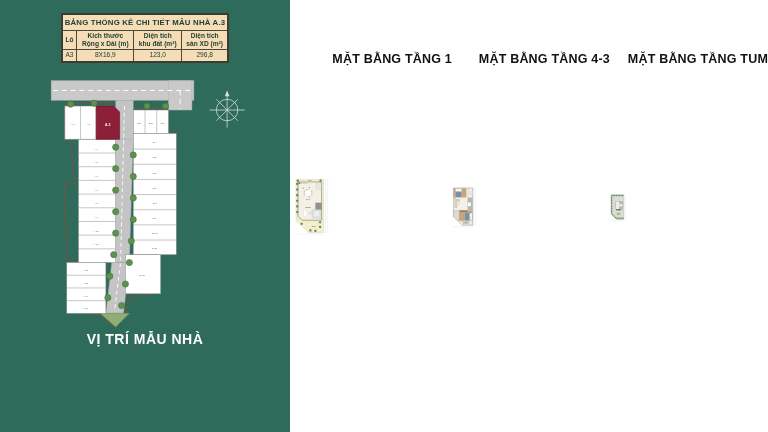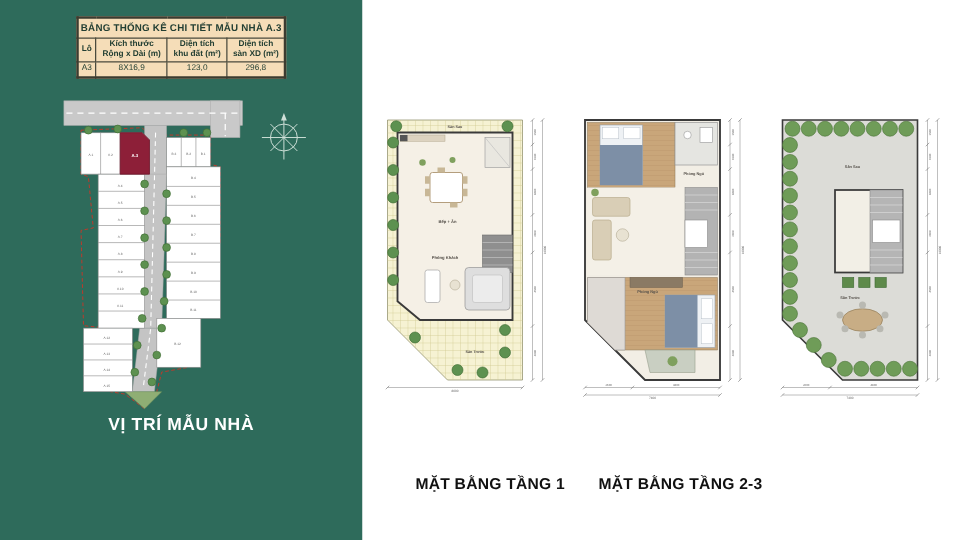--- a/index.html
+++ b/index.html
@@ -9,21 +9,21 @@
   .sidebar{width:290px;height:432px;background:#2e6b5b;flex-shrink:0;display:flex;flex-direction:column;align-items:center;}
   .sb-title{color:#ffffff;font-weight:bold;font-size:14.5px;letter-spacing:.4px;margin-top:23px;white-space:nowrap;}
   table.spec{border-collapse:collapse;margin-top:13px;background:#f5ddb8;color:#233f33;border:2px solid #3c3c30;table-layout:fixed;}
   table.spec th,table.spec td{border:1px solid #4a4a3c;text-align:center;vertical-align:middle;padding:1px 2px;white-space:pre-line;font-size:6.6px;line-height:1.25;}
   .tbl-title{font-size:7.8px !important;font-weight:bold;height:13px;letter-spacing:.2px;}
   table.spec th{font-weight:bold;}
   .map{margin-top:4px;}
   .sb-caption{color:#ffffff;font-weight:bold;font-size:14px;letter-spacing:.5px;margin-top:2px;white-space:nowrap;}
   
   .plans{flex:1;display:flex;justify-content:space-evenly;padding:0 4px;background:#fff;}
-  .fig{display:flex;flex-direction:column;align-items:flex-end;width:158px;}
+  .fig{display:flex;flex-direction:row;align-items:flex-start;width:158px;}
   .fig svg{margin-top:88px;}
   .fig-caption{margin-top:52px;font-weight:bold;font-size:12.5px;color:#111;letter-spacing:.2px;white-space:nowrap;}
   svg text{font-family:"Liberation Sans",sans-serif;}
   .rl{fill:#55504a;font-weight:bold;}
 </style>
 </head>
 <body>
 
 <div class="stage">
 
@@ -343,21 +343,21 @@
             <line x1="44.54594594594595" y1="223.4" x2="47.34594594594595" y2="220.6" stroke="#777" stroke-width="0.5"></line>
             <text x="26.972972972972975" y="220.5" font-size="2.3" fill="#666" text-anchor="middle">2600</text>
             <line x1="114.6" y1="223.4" x2="117.4" y2="220.6" stroke="#777" stroke-width="0.5"></line>
             <text x="80.97297297297297" y="220.5" font-size="2.3" fill="#666" text-anchor="middle">4800</text>
             <line x1="8" y1="228" x2="116" y2="228" stroke="#999" stroke-width="0.5"></line>
             <line x1="6.6" y1="229.4" x2="9.4" y2="226.6" stroke="#777" stroke-width="0.5"></line>
             <line x1="114.6" y1="229.4" x2="117.4" y2="226.6" stroke="#777" stroke-width="0.5"></line>
             <text x="62" y="231.4" font-size="2.5" fill="#666" text-anchor="middle">7400</text>
           </g>
         </svg>
-      <figcaption class="fig-caption">MẶT BẰNG TẦNG 2-3</figcaption>
+      <figcaption class="fig-caption">MẶT BẰNG TẦNG 4-3</figcaption>
     </figure>
 
     <figure class="fig" style="margin:0">
       <svg id="p3" viewBox="0 0 150 240" width="150" height="240">
         <polygon points="8,8 116,8 116,216 56,216 8,168" fill="#dcdcd7" stroke="#3a3a3a" stroke-width="1.3"></polygon>
         <g id="p3-trees">
             <circle cx="16" cy="15" r="6" fill="#6f9c58" stroke="#4d7539" stroke-width="0.5"></circle>
             <circle cx="29" cy="15" r="6" fill="#6f9c58" stroke="#4d7539" stroke-width="0.5"></circle>
             <circle cx="42" cy="15" r="6" fill="#6f9c58" stroke="#4d7539" stroke-width="0.5"></circle>
             <circle cx="55" cy="15" r="6" fill="#6f9c58" stroke="#4d7539" stroke-width="0.5"></circle>
@@ -440,16 +440,17 @@
             <line x1="44.54594594594595" y1="223.4" x2="47.34594594594595" y2="220.6" stroke="#777" stroke-width="0.5"></line>
             <text x="26.972972972972975" y="220.5" font-size="2.3" fill="#666" text-anchor="middle">2600</text>
             <line x1="114.6" y1="223.4" x2="117.4" y2="220.6" stroke="#777" stroke-width="0.5"></line>
             <text x="80.97297297297297" y="220.5" font-size="2.3" fill="#666" text-anchor="middle">4800</text>
             <line x1="8" y1="228" x2="116" y2="228" stroke="#999" stroke-width="0.5"></line>
             <line x1="6.6" y1="229.4" x2="9.4" y2="226.6" stroke="#777" stroke-width="0.5"></line>
             <line x1="114.6" y1="229.4" x2="117.4" y2="226.6" stroke="#777" stroke-width="0.5"></line>
             <text x="62" y="231.4" font-size="2.5" fill="#666" text-anchor="middle">7400</text>
           </g>
         </svg>
+      <figcaption class="fig-caption">MẶT BẰNG TẦNG TUM</figcaption>
     </figure>
 
   </main>
 </div>
 
 </body></html>

